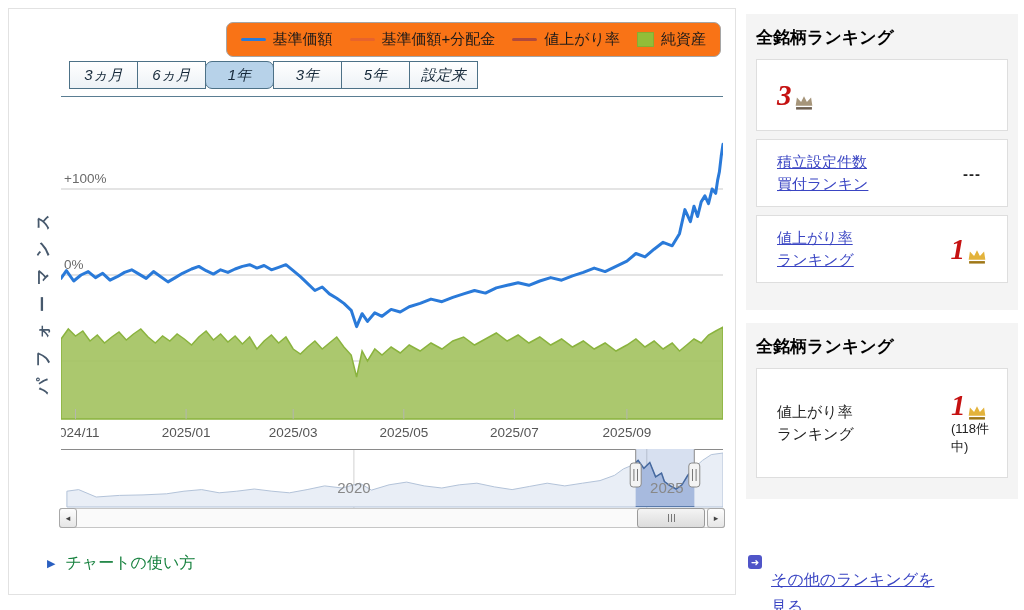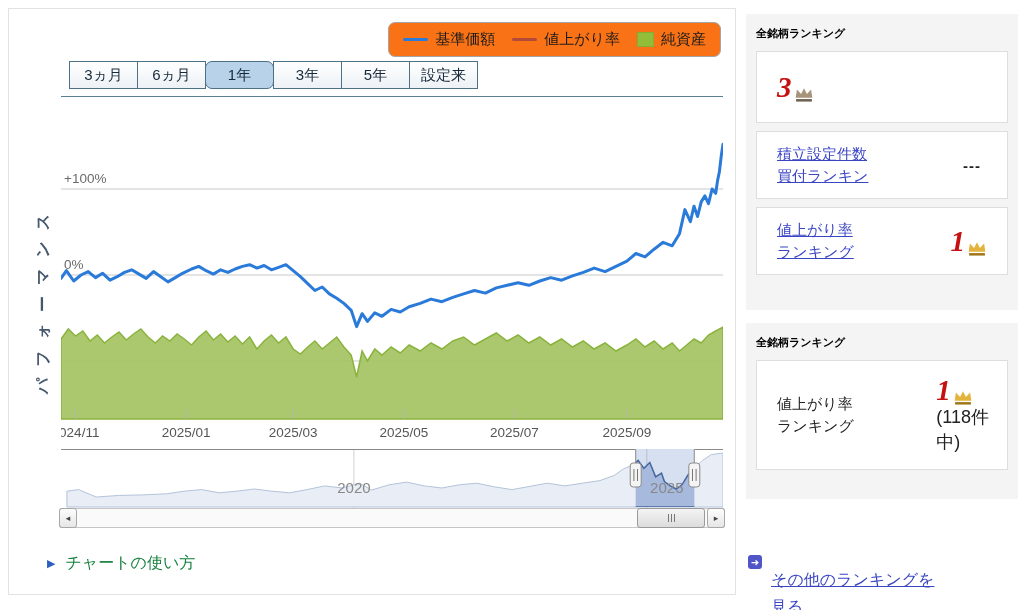--- a/index.html
+++ b/index.html
@@ -12,21 +12,21 @@
   .panel{position:absolute;left:8px;top:8px;width:726px;height:585px;background:#fff;border:1px solid #e2e2e2;}
   .legend{position:absolute;top:13px;right:14px;display:flex;align-items:center;gap:17px;
           border:1px solid #a5a5a5;border-radius:7px;background:#f97316;padding:7px 14px;text-align:center;}
   .legend-item{display:flex;align-items:center;gap:7px;}
   .legend-line{width:25px;height:3px;border-radius:2px;}
   .legend-area{width:15px;height:13px;border:1px solid #86ad32;}
   .legend-label{font-size:15px;color:#1a1a1a;white-space:nowrap;}
   .tabs{position:absolute;left:60px;top:52px;display:flex;}
   .tab{width:69px;height:28px;box-sizing:border-box;border:1px solid #4d7187;margin-left:-1px;
        background:linear-gradient(#ffffff,#edf2f6);font-size:15px;color:#16293a;
-       display:flex;align-items:center;justify-content:center;cursor:pointer;font-family:inherit;padding:0;}
+       display:flex;align-items:center;justify-content:center;cursor:pointer;font-family:inherit;padding:0;font-style:italic;}
   .tab:first-child{margin-left:0;}
   .tab.sel{background:#b7d2e9;border-radius:7px;}
   .tab-baseline{position:absolute;left:52px;top:87px;width:662px;border-top:1px solid #5a7d92;}
   .ylabel{position:absolute;left:24px;top:385px;transform:rotate(-90deg);transform-origin:left top;
           font-size:16px;font-weight:bold;color:#46586c;letter-spacing:11px;white-space:nowrap;}
   #main-chart{position:absolute;left:52px;top:97px;}
   #nav-chart{position:absolute;left:52px;top:440px;}
   .scrollbar{position:absolute;left:50px;top:499px;width:666px;height:20px;box-sizing:border-box;
              background:#fafafa;border:1px solid #c6c6c6;border-radius:2px;}
   .sb-btn{position:absolute;top:-1px;width:18px;height:20px;box-sizing:border-box;border:1px solid #a8a8a8;
@@ -35,44 +35,48 @@
   .sb-left{left:-1px;} .sb-right{right:-1px;}
   .sb-thumb{position:absolute;top:-1px;height:20px;box-sizing:border-box;border:1px solid #9a9a9a;border-radius:3px;
             background:linear-gradient(#f4f4f4,#dcdcdc);display:flex;align-items:center;justify-content:center;gap:2px;cursor:grab;}
   .sb-grip{width:1px;height:8px;background:#777;}
   .chart-help{position:absolute;left:38px;top:544px;display:flex;align-items:center;gap:10px;font-size:16px;}
   .chart-help .tri{color:#2a5fc0;font-size:11px;}
   .chart-help a{color:#15803d;text-decoration:none;cursor:pointer;}
   
   .sidebar{position:absolute;left:746px;top:14px;width:272px;}
   .rank-block{position:absolute;left:0;width:272px;background:#f4f4f4;}
-  .rank-title{font-size:11px;font-weight:bold;color:#000;margin:12px 10px 10px 10px;}
+  .rank-title{font-size:17px;font-weight:bold;color:#000;margin:12px 10px 10px 10px;}
   .rank-card{background:#fff;border:1px solid #dedede;margin:0 10px 8px 10px;box-sizing:border-box;
              display:flex;align-items:center;justify-content:space-between;padding:10px 12px 10px 20px;}
   .rank-link{font-size:15px;color:#3a45c3;text-decoration:underline;white-space:pre-line;line-height:1.5;cursor:pointer;}
   .rank-plain{font-size:15px;color:#222;white-space:pre-line;line-height:1.5;}
   .rank-value{display:flex;align-items:flex-end;gap:2px;padding-right:8px;}
   .rank-num{font-family:"Liberation Serif","DejaVu Serif",serif;font-style:italic;font-weight:bold;
             font-size:29px;color:#c51111;line-height:1;}
   .rank-dash{font-size:15px;font-weight:bold;color:#222;letter-spacing:1px;padding-right:14px;}
-  .rank-total{font-size:18px;color:#222;white-space:pre-line;line-height:1.35;}
+  .rank-total{font-size:13px;color:#222;white-space:pre-line;line-height:1.35;}
   .more-link{position:absolute;left:2px;top:536px;display:flex;gap:9px;font-size:16px;}
   .more-arrow{width:14px;height:14px;background:#5055c8;border-radius:3px;color:#fff;font-size:10px;
               display:flex;align-items:center;justify-content:center;margin-top:5px;flex:none;}
   .more-link a{color:#3a45c3;text-decoration:underline;white-space:pre-line;line-height:1.7;cursor:pointer;margin-top:16px;}
 </style>
 </head>
 <body>
 
 <div class="panel">
 
   <div class="legend">
     <div class="legend-item">
       <div class="legend-line" style="background:#2a7ad9"></div>
       <span class="legend-label">基準価額</span>
+    </div>
+    <div class="legend-item">
+      <div class="legend-line" style="background:#e8632c"></div>
+      <span class="legend-label">基準価額+分配金</span>
     </div>
     <div class="legend-item">
       <div class="legend-line" style="background:#b2493b"></div>
       <span class="legend-label">値上がり率</span>
     </div>
     <div class="legend-item">
       <div class="legend-area" style="background:#92bd38"></div>
       <span class="legend-label">純資産</span>
     </div>
   </div>

